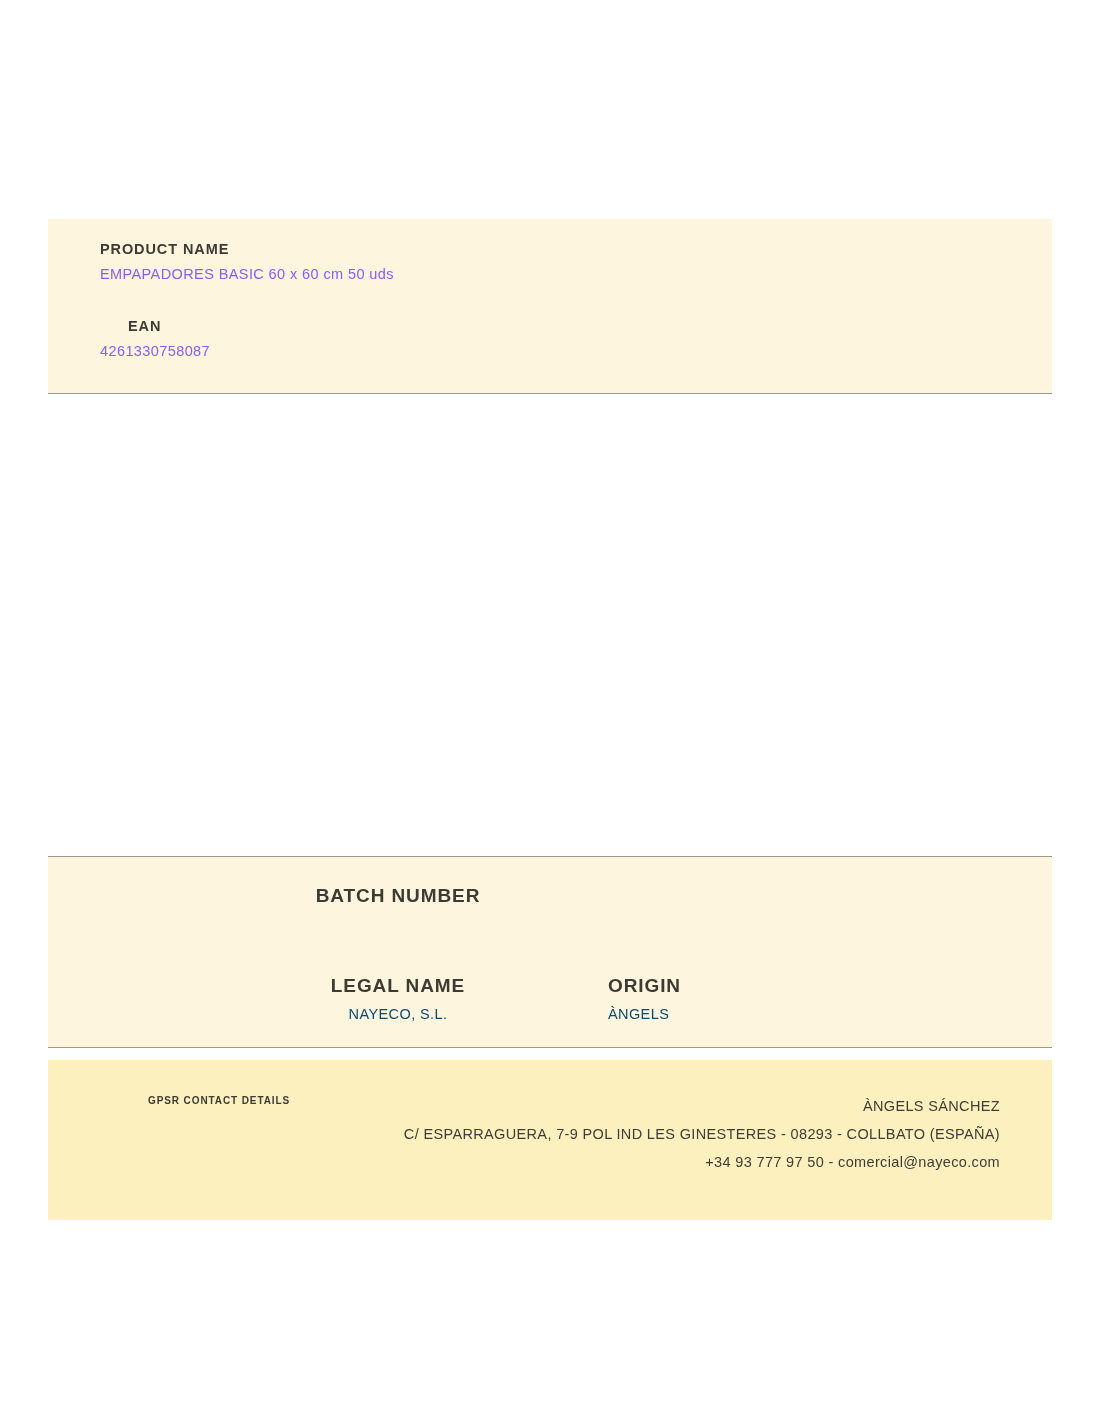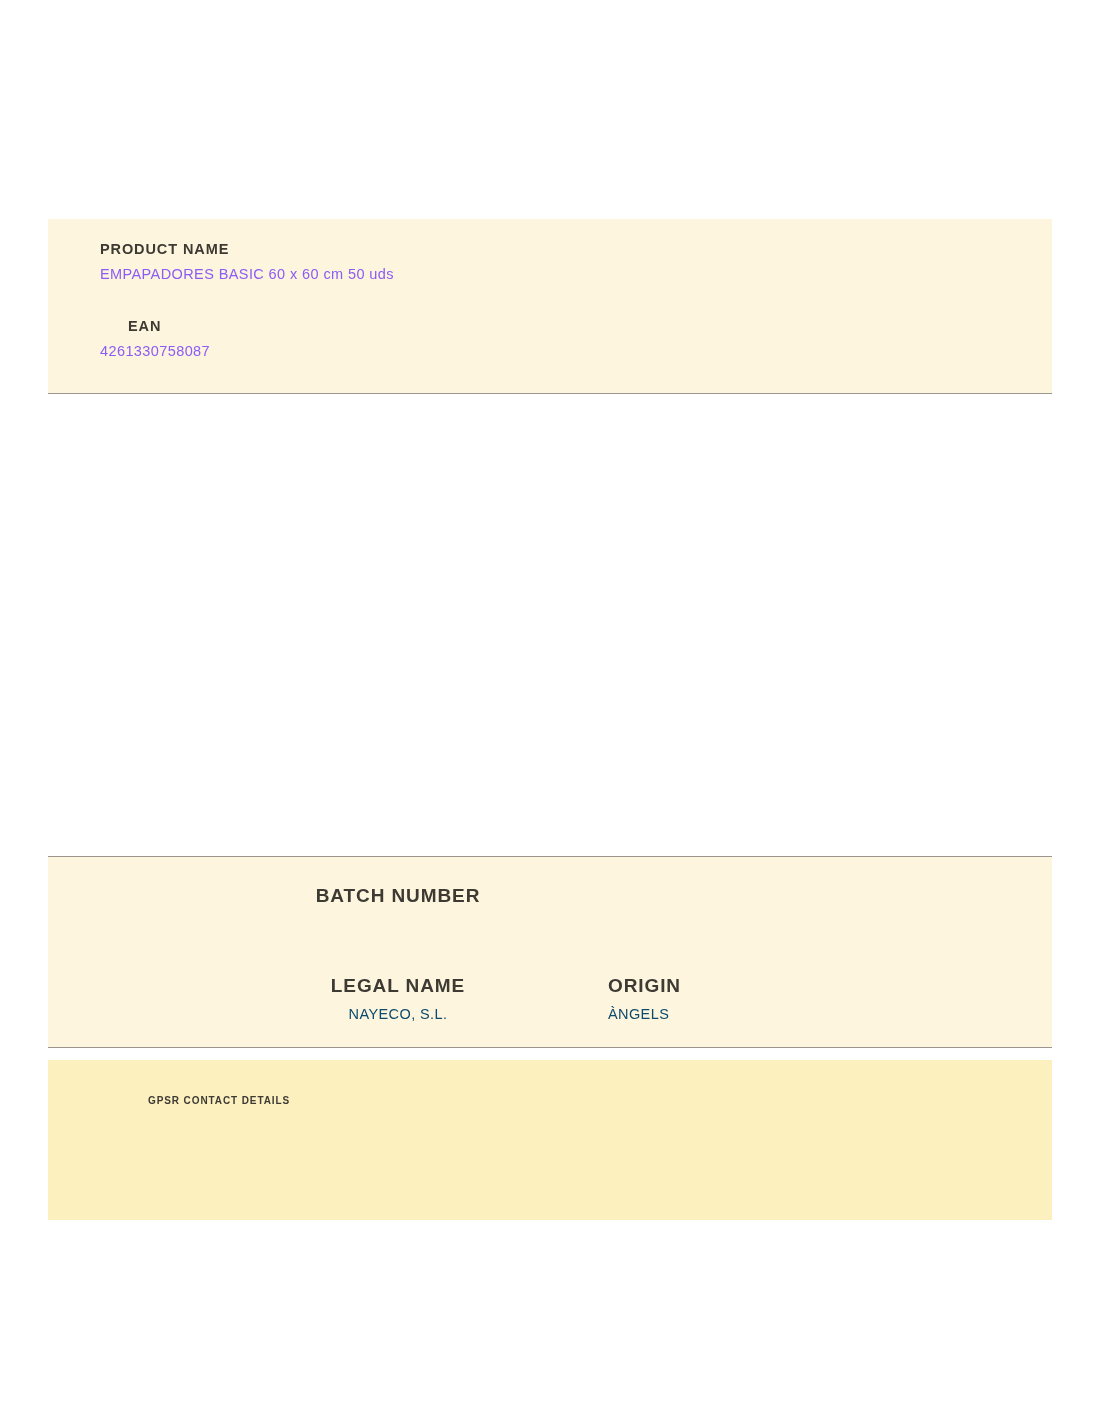--- a/index.html
+++ b/index.html
@@ -138,15 +138,20 @@
       </div>
       <div class="col-b row2">
         <div class="mid-label">ORIGIN</div>
         <div class="mid-value">ÀNGELS</div>
       </div>
     </div>
   </div>
 
   <div class="block-bottom">
     <div class="gpsr-label">GPSR CONTACT DETAILS</div>
+    <div class="gpsr-lines">
+      <div>ÀNGELS SÁNCHEZ</div>
+      <div>C/ ESPARRAGUERA, 7-9 POL IND LES GINESTERES - 08293 - COLLBATO (ESPAÑA)</div>
+      <div>+34 93 777 97 50 - comercial@nayeco.com</div>
+    </div>
   </div>
 
 </div>
 
 </body></html>

